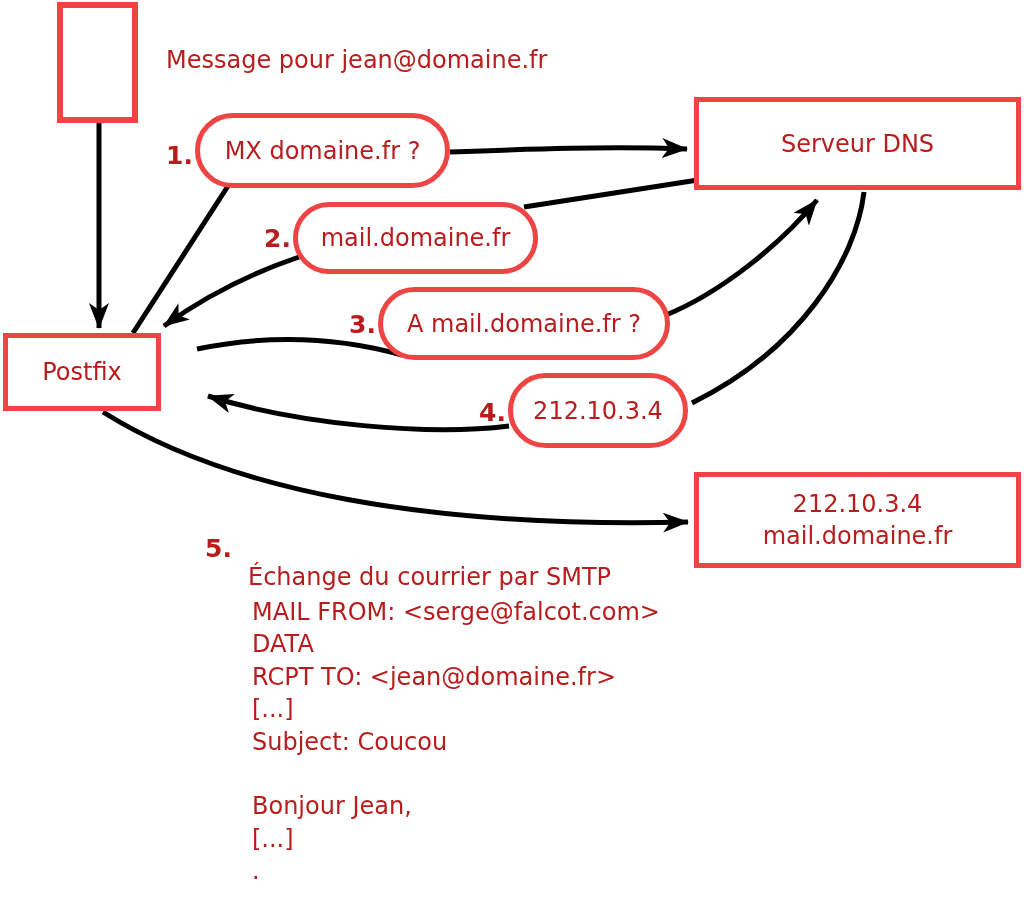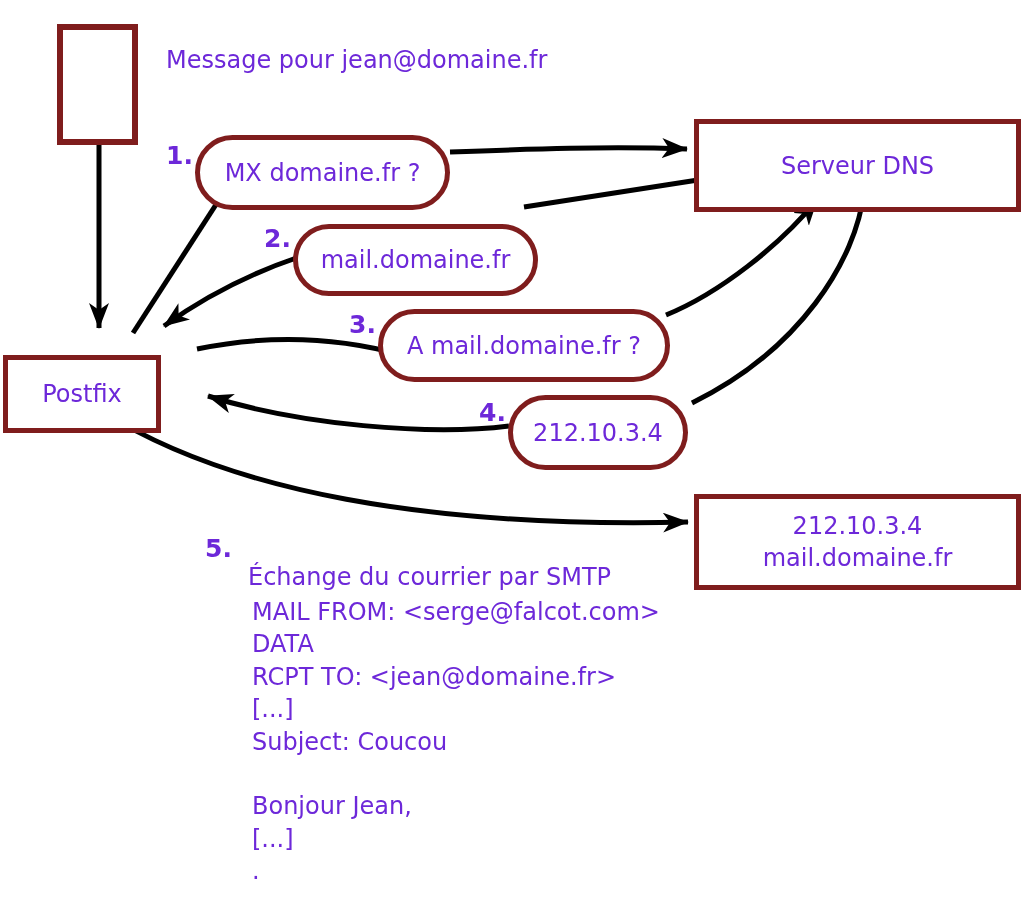--- a/index.html
+++ b/index.html
@@ -2,41 +2,40 @@
 <html><head>
 <meta charset="utf-8">
 <style>
   html, body { margin: 0; padding: 0; background: #ffffff; }
   .canvas {
     position: relative;
     width: 1024px;
     height: 919px;
     background: #ffffff;
     font-family: "DejaVu Sans", "Liberation Sans", sans-serif;
-    color: #6d28d9;
+    color: #b91c1c;
     overflow: hidden;
   }
   .arrows {
     position: absolute;
     left: 0; top: 0;
     width: 1024px; height: 919px;
     z-index: 1;
   }
   .node {
     position: absolute;
     box-sizing: border-box;
     background: #ffffff;
-    border: 5px solid #7f1d1d;
+    border: 5px solid #ef4444;
     display: flex;
     align-items: center;
     justify-content: center;
     text-align: center;
     z-index: 2;
     font-size: 24px;
-    margin-top: 22px;
   }
   .pill { border-radius: 38px; }
   #msg-source { left: 57px; top: 2px; width: 81px; height: 121px; border-width: 6px; }
   #postfix-box { left: 3px; top: 333px; width: 158px; height: 78px; }
   #dns-box { left: 694px; top: 97px; width: 327px; height: 93px; }
   #mail-server-box { left: 694px; top: 472px; width: 327px; height: 96px; flex-direction: column; line-height: 32px; }
   #pill-1 { left: 195px; top: 113px; width: 255px; height: 75px; }
   #pill-2 { left: 293px; top: 202px; width: 245px; height: 72px; }
   #pill-3 { left: 378px; top: 287px; width: 292px; height: 73px; }
   #pill-4 { left: 508px; top: 373px; width: 180px; height: 75px; }

